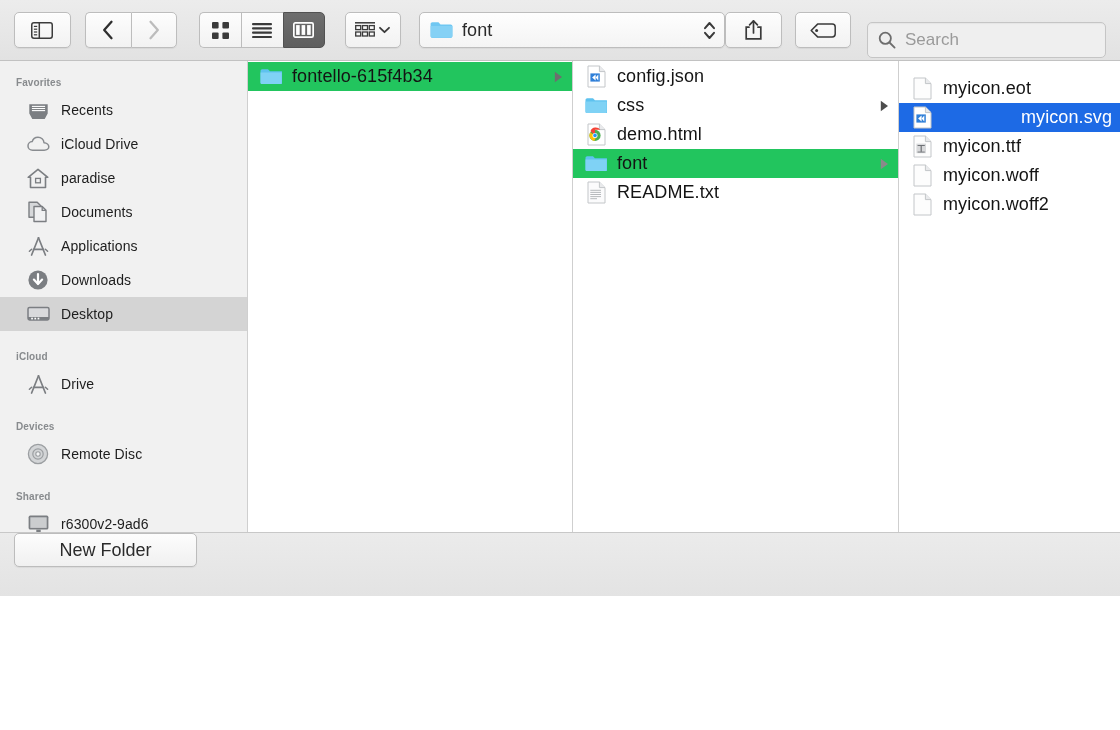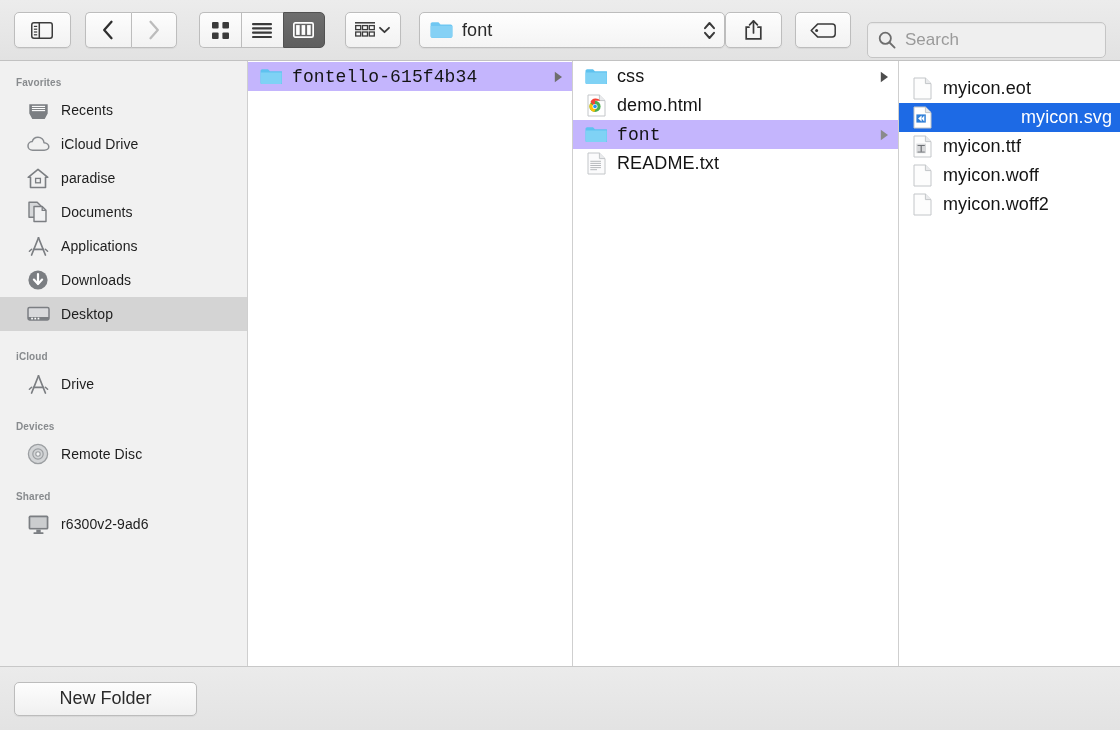--- a/index.html
+++ b/index.html
@@ -9,21 +9,21 @@
     width: 1120px;
     height: 730px;
     overflow: hidden;
     font-family: "Liberation Sans", sans-serif;
     -webkit-font-smoothing: antialiased;
   }
 
   #window {
     position: relative;
     width: 1120px;
-    height: 730px;
+    height: 596px;
     background: #ffffff;
     display: flex;
     flex-direction: column;
   }
 
   
   .toolbar {
     height: 61px;
     flex: 0 0 61px;
     background: linear-gradient(to bottom, #ececec 0%, #e2e2e2 100%);
@@ -184,21 +184,21 @@
   .row {
     height: 29px;
     display: flex;
     align-items: center;
     padding-left: 12px;
     padding-right: 8px;
     cursor: default;
     color: #141414;
   }
   .row.sel-active { background: #1d6ae5; color: #ffffff; text-align: right; }
-  .row.sel-inactive { background: #c4b5fd; font-family: Liberation Mono, monospace; }
+  .row.sel-inactive { background: #22c55e; }
 
   .row-icon {
     width: 22px; height: 24px;
     flex: 0 0 22px;
     margin-right: 10px;
     display: flex; align-items: center; justify-content: center;
   }
   .row-label {
     font-size: 18px;
     letter-spacing: 0.1px;
@@ -213,21 +213,21 @@
     display: flex; align-items: center; justify-content: center;
   }
 
   
   .bottombar {
     flex: 0 0 64px;
     height: 64px;
     background: linear-gradient(to bottom, #ebebeb 0%, #e3e3e3 100%);
     border-top: 1px solid #c8c8c8;
     display: flex;
-    align-items: center;
+    align-items: flex-start;
     padding-left: 14px;
   }
   .newfolder-btn {
     width: 183px;
     height: 34px;
     background: linear-gradient(to bottom, #fdfdfd 0%, #f0f0f0 100%);
     border: 1px solid #bcbcbc;
     border-radius: 5px;
     font-family: "Liberation Sans", sans-serif;
     font-size: 18px;
@@ -528,20 +528,32 @@
           <span class="row-arrow">
             <svg class="ico" width="9" height="12" viewBox="0 0 9 12">
               <polygon points="0.8,0.8 8,6 0.8,11.2" fill="#6e6e6e"></polygon>
             </svg>
           </span>
         </div>
       </div>
 
       <div class="col col-2">
 
+        <div class="row">
+          <span class="row-icon">
+            <svg class="ico" width="19" height="23" viewBox="0 0 19 23">
+              <path d="M1 1h11.4L18 6.6V22H1V1z" fill="#ffffff" stroke="#c3c6c9" stroke-width="1"></path>
+              <polyline points="12.4,1 12.4,6.6 18,6.6" fill="#e9eaec" stroke="#c3c6c9" stroke-width="1"></polyline>
+              <path d="M3.4 8.4h9.4v8.2H3.4z" fill="#2f7fd8"></path>
+              <polygon points="5.1,12.5 8.6,9.6 8.6,15.4" fill="#ffffff"></polygon>
+              <polygon points="11.3,9.4 11.3,15.6 8.6,12.5" fill="#ffffff"></polygon>
+            </svg>
+          </span>
+          <span class="row-label">config.json</span>
+        </div>
 
         <div class="row">
           <span class="row-icon">
             <svg class="ico" width="22" height="17" viewBox="0 0 22 17">
               <path d="M0.5 2.9c0-.9.8-1.7 1.7-1.7h5.8l1.9 2h11.1c.9 0 1.7.8 1.7 1.7v9.5c0 .9-.8 1.7-1.7 1.7H2.2c-.9 0-1.7-.8-1.7-1.7V2.9z" fill="#5ec2ef"></path>
               <path d="M0.5 4.6h21.2v9.8c0 .9-.8 1.7-1.7 1.7H2.2c-.9 0-1.7-.8-1.7-1.7V4.6z" fill="#7fd2f5"></path>
             </svg>
           </span>
           <span class="row-label">css</span>
           <span class="row-arrow">

